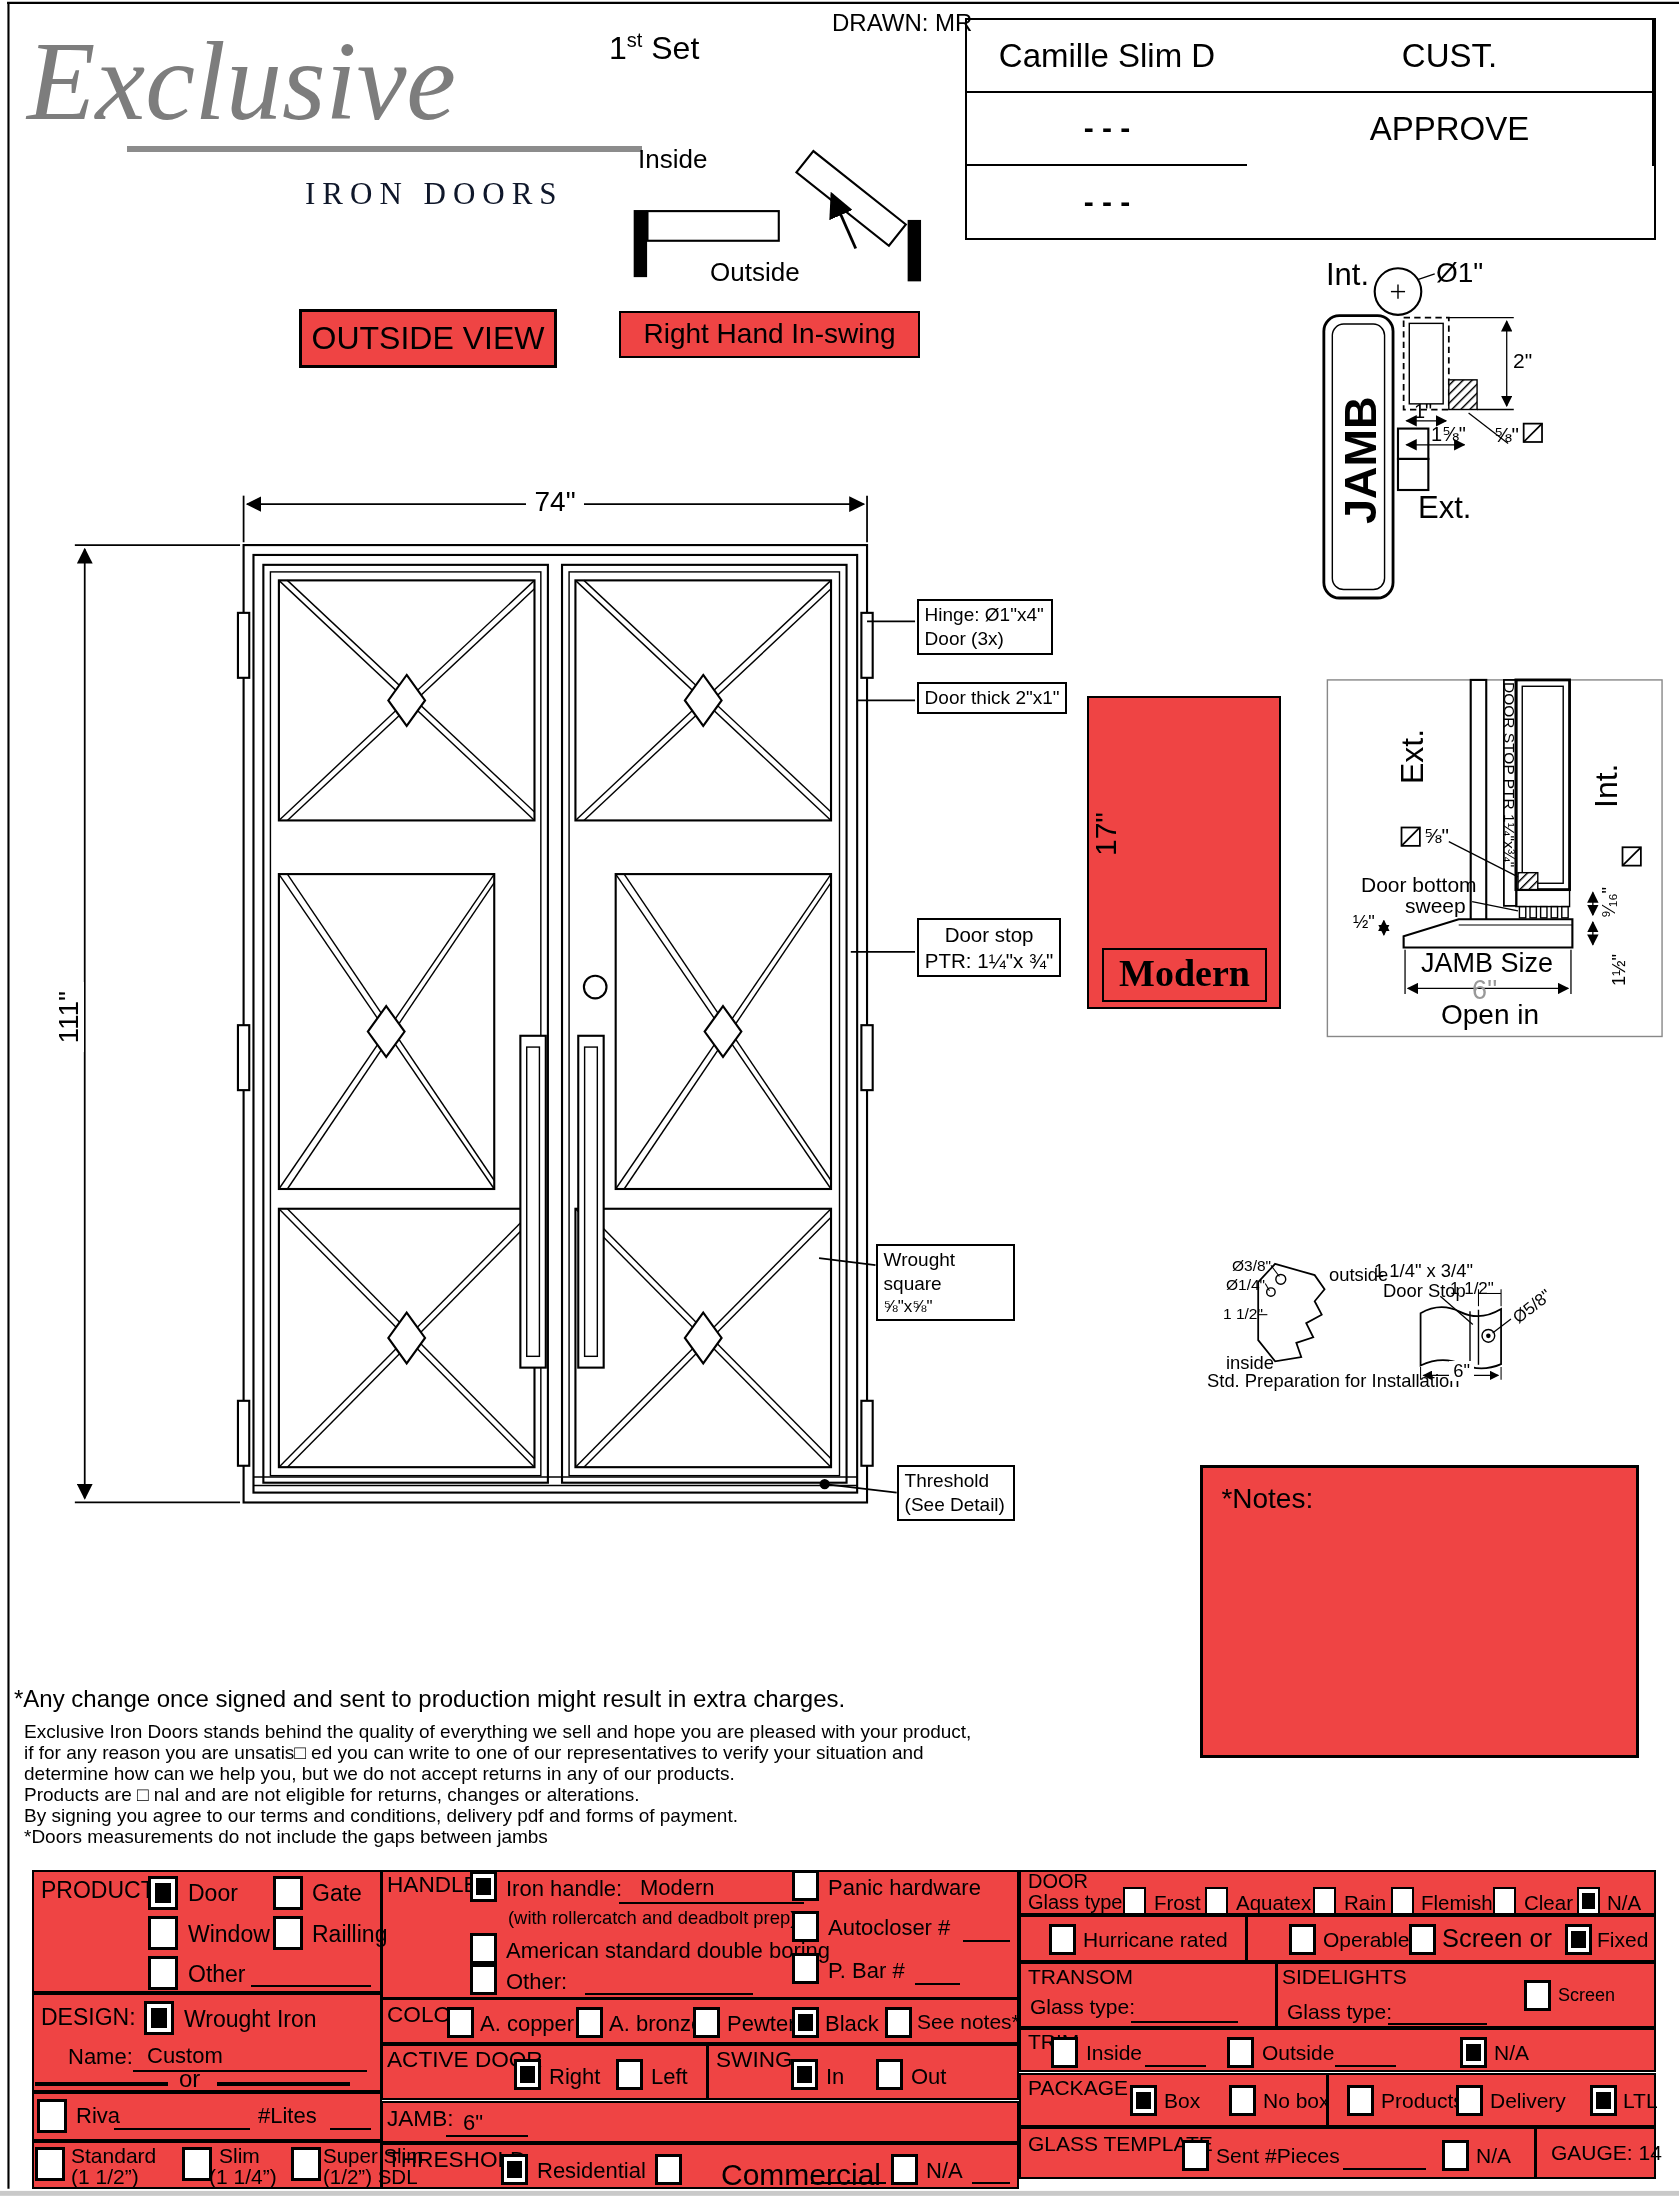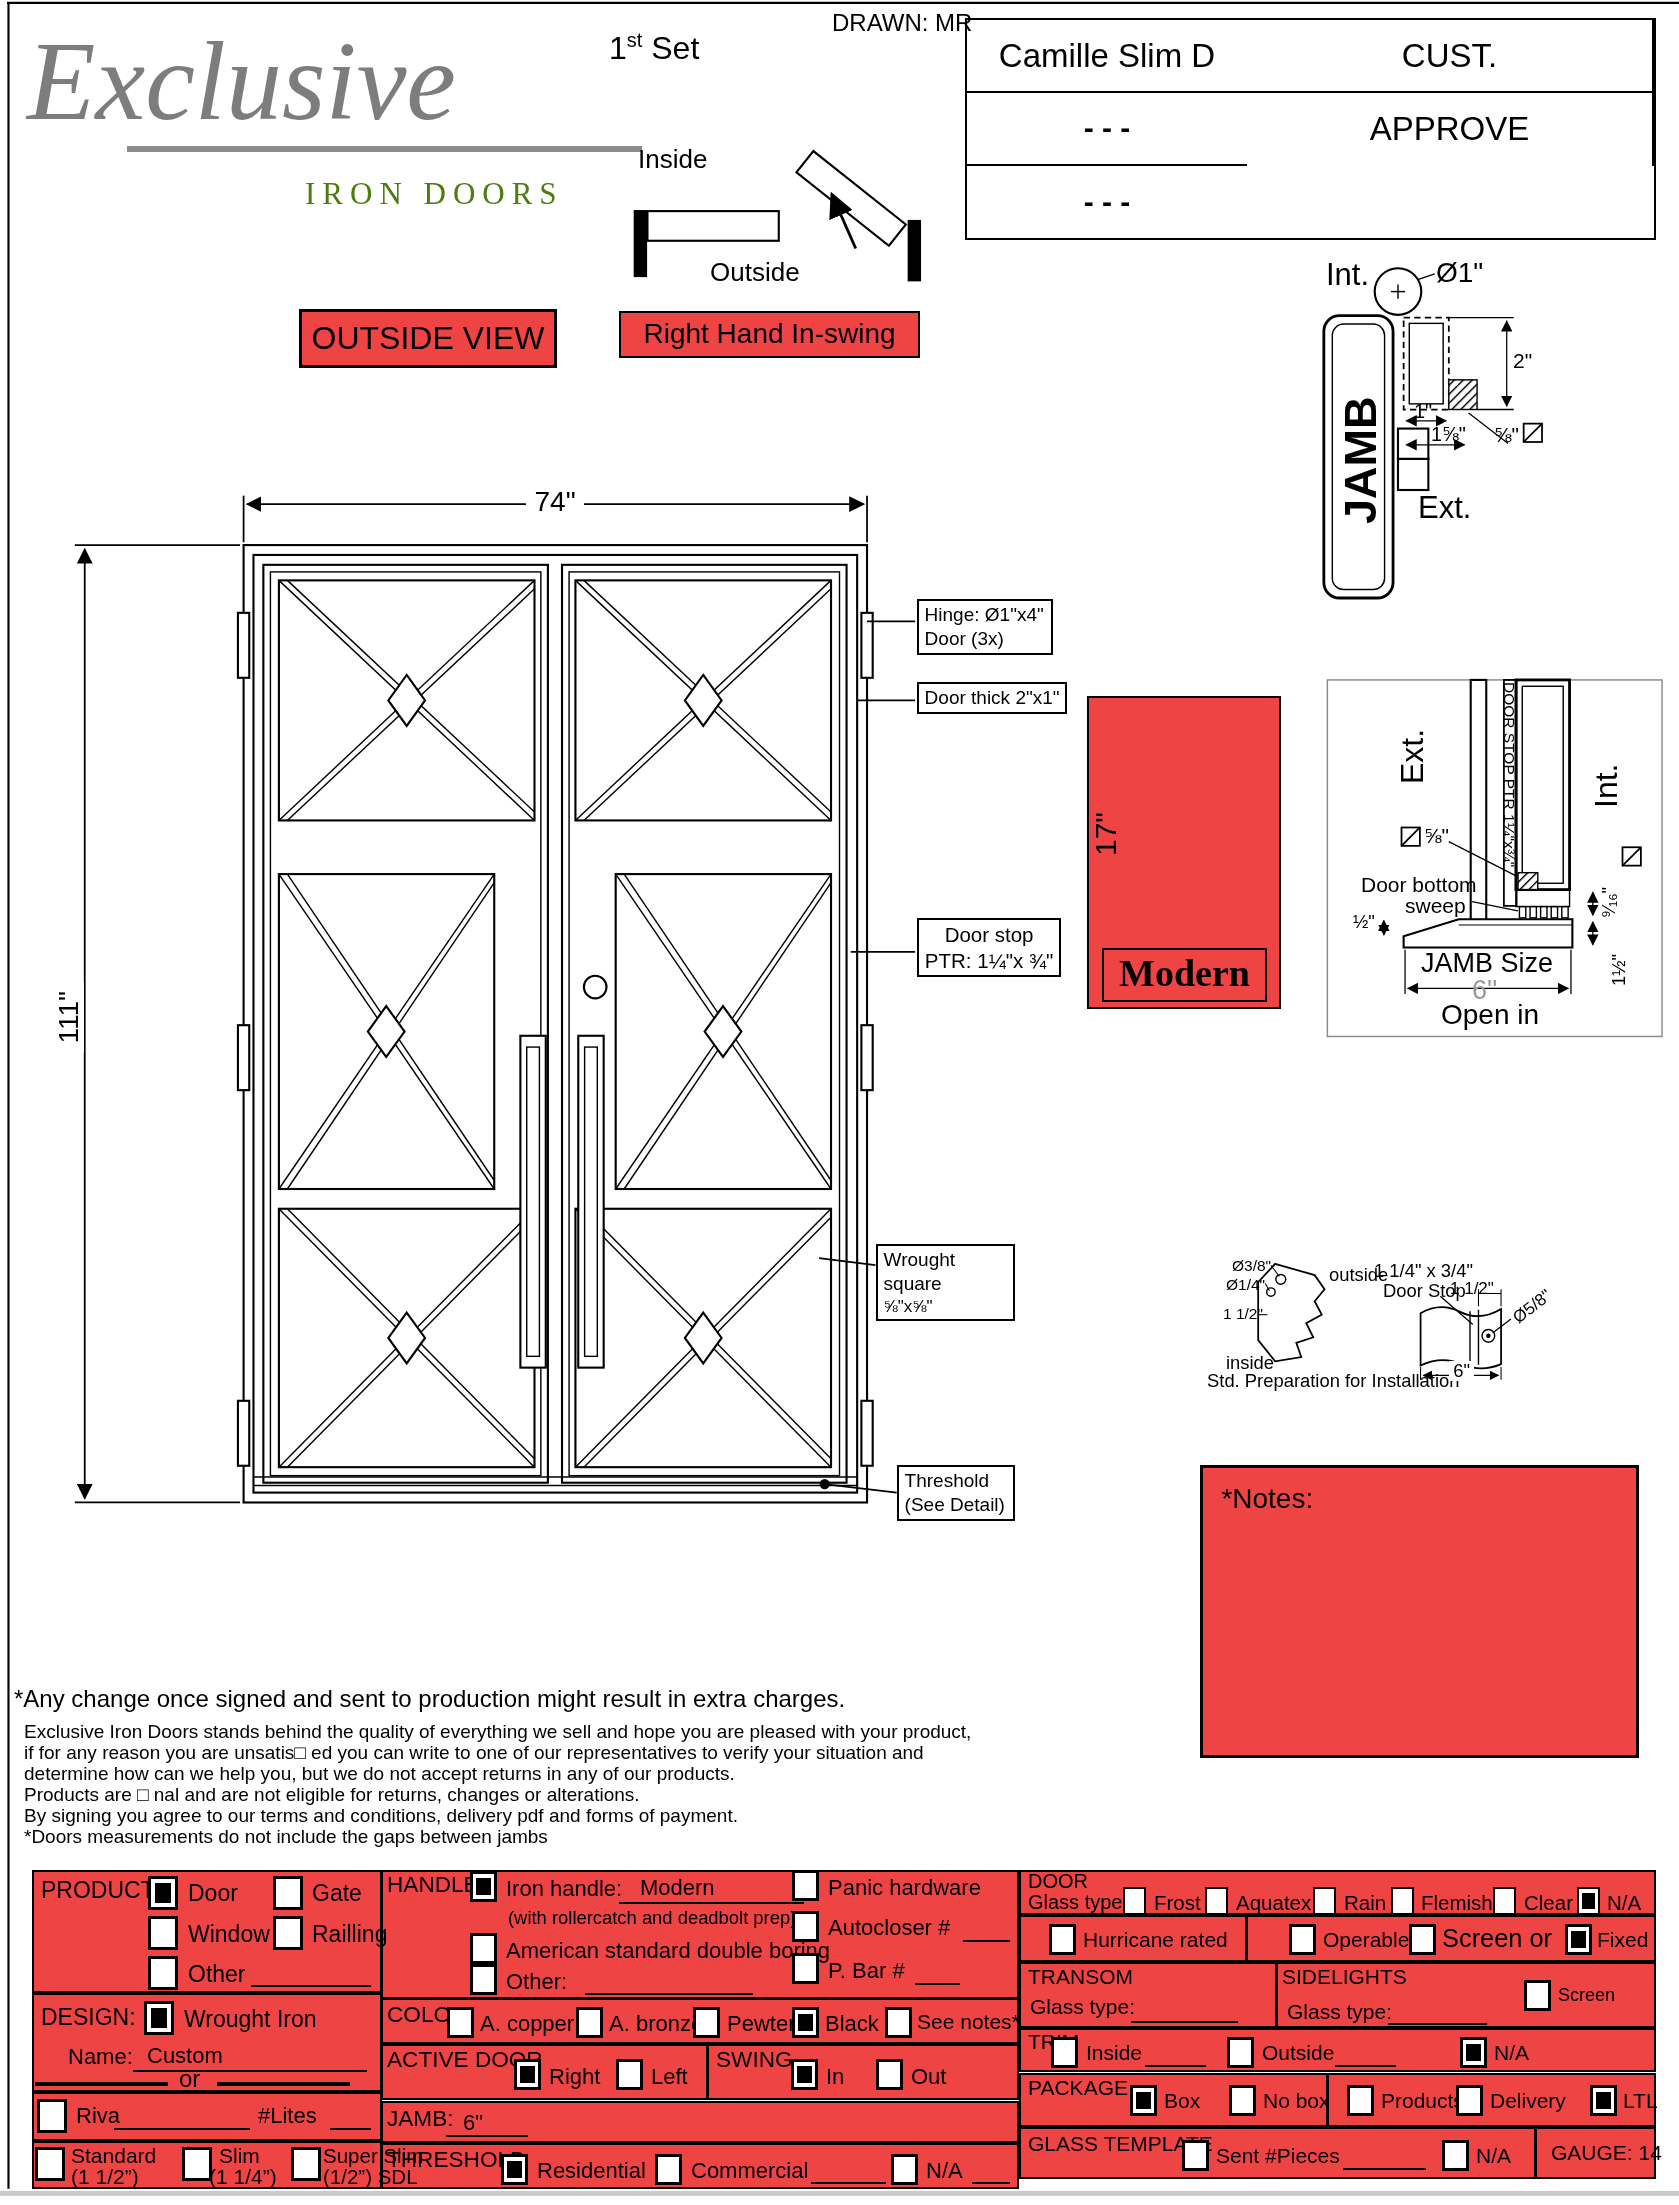--- a/index.html
+++ b/index.html
@@ -242,21 +242,21 @@
         <line x1="2094" y1="1832" x2="2126" y2="1832"></line>
         <line x1="2012" y1="1936" x2="2012" y2="1954"></line>
         <line x1="2126" y1="1936" x2="2126" y2="1954"></line>
         <line x1="2016" y1="1948" x2="2122" y2="1948" marker-start="url(#ae)" marker-end="url(#ae)"></line>
       </g>
     </g>
   </svg>
 
   <div class="t serif" style="left:27px;top:21px;font-size:112px;font-style:italic;color:#7d7d7d">Exclusive</div>
   <div class="hline" style="left:127px;top:146px;width:515px;height:6.4px;background:#8c8c8c"></div>
-  <div class="t serif" style="left:305px;top:177px;font-size:31px;letter-spacing:7px;color:#4d7c0f">IRON DOORS</div>
+  <div class="t serif" style="left:305px;top:177px;font-size:31px;letter-spacing:7px;color:#0f172a">IRON DOORS</div>
 
   <div class="t" style="left:609px;top:30px;font-size:32px">
     <span>1</span><sup style="font-size:20px">st</sup>
     <span>Set</span>
   </div>
   <div class="t" style="left:832px;top:10px;font-size:24px">DRAWN: MR</div>
 
   <div style="position:absolute;left:965px;top:18.4px;width:691px;height:222px;border:2.8px solid #000;box-sizing:border-box;display:grid;grid-template-columns:280px 1fr;grid-template-rows:1fr 1fr 1fr">
     <div style="border-bottom:2.8px solid #000;display:flex;align-items:center;justify-content:center;font-size:33px">Camille Slim D</div>
     <div style="border-right:2.8px solid #000;border-bottom:2.8px solid #000;display:flex;align-items:center;justify-content:center;font-size:33px">CUST.</div>
@@ -458,21 +458,21 @@
   <div class="t" style="left:911px;top:2065px;font-size:22px">Out</div>
 
   <div class="t" style="left:387px;top:2107px;font-size:22.6px">JAMB:</div>
   <div class="t" style="left:463px;top:2111px;font-size:22px">6"</div>
   <div class="ul" style="left:446px;top:2111px;width:82px;height:24px"></div>
 
   <div class="t" style="left:387px;top:2148px;font-size:22.6px">THRESHOLD</div>
   <span class="cb cb-b checked" style="left:501px;top:2154px"></span>
   <div class="t" style="left:537px;top:2159px;font-size:22px">Residential</div>
   <span class="cb cb-b" style="left:655px;top:2154px"></span>
-  <div class="t" style="left:691px;top:2159px;font-size:22px">Commercial</div>
+  <div class="t" style="left:721px;top:2159px;font-size:30px">Commercial</div>
   <div class="ul" style="left:811px;top:2158px;width:75px;height:24px"></div>
   <span class="cb cb-b" style="left:891px;top:2154px"></span>
   <div class="t" style="left:926px;top:2159px;font-size:22px">N/A</div>
   <div class="ul" style="left:972px;top:2158px;width:38px;height:24px"></div>
 
   <div class="t" style="left:1028px;top:1871px;font-size:20px">DOOR</div>
   <div class="t" style="left:1028px;top:1892px;font-size:20px">Glass type</div>
   <span class="cb cb-c" style="left:1123px;top:1887px"></span>
   <div class="t" style="left:1154px;top:1892px;font-size:20.5px">Frost</div>
   <span class="cb cb-c" style="left:1205px;top:1887px"></span>

